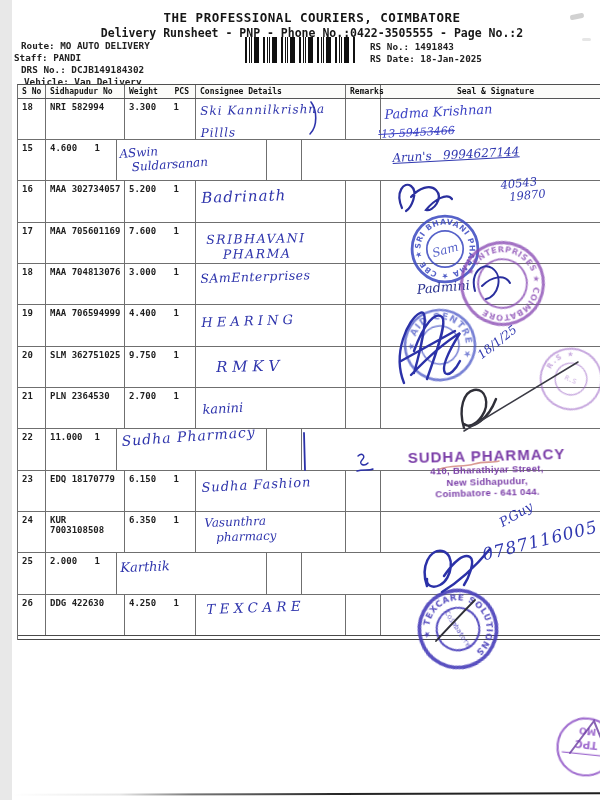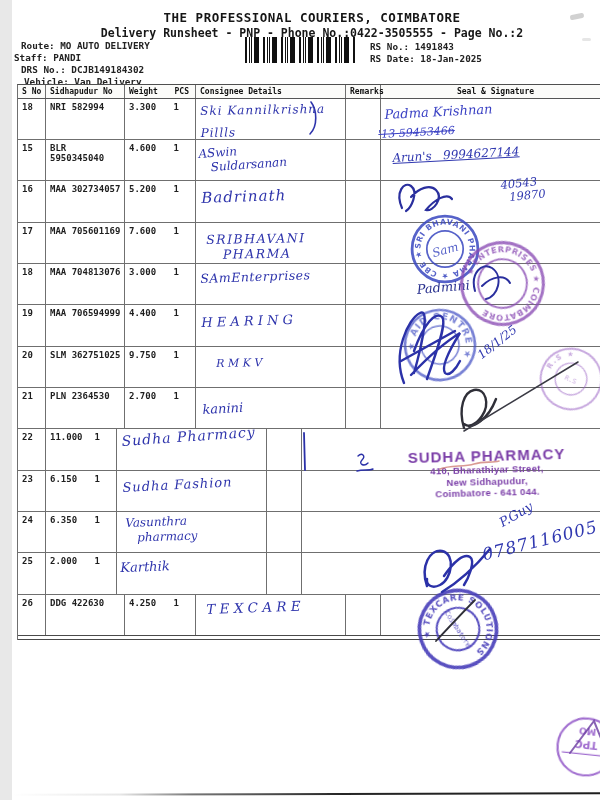--- a/index.html
+++ b/index.html
@@ -87,21 +87,20 @@
         </div>
       <div class="cell c4">
           <div class="hw" style="left:4px;top:2px;font-size:12px;transform:rotate(-1deg);letter-spacing:1px;line-height:1.8;">Ski Kannilkrishna
 Pillls</div>
         </div>
       <div class="cell c5"></div>
       <div class="cell c6"></div>
     </div>
     <div class="trow">
       <div class="cell c1">15</div>
-      <div class="cell c2">BLR 5950345040</div>
       <div class="cell c3">
           <span class="wt">4.600</span>
           <span class="pcs">1</span>
         </div>
       <div class="cell c4">
           <div class="hw" style="left:2px;top:8px;font-size:12px;transform:rotate(-4deg);line-height:1.15;">ASwin
 &nbsp;&nbsp;&nbsp;Suldarsanan</div>
         </div>
       <div class="cell c5"></div>
       <div class="cell c6"></div>
@@ -160,21 +159,21 @@
       <div class="cell c6"></div>
     </div>
     <div class="trow">
       <div class="cell c1">20</div>
       <div class="cell c2">SLM 362751025</div>
       <div class="cell c3">
           <span class="wt">9.750</span>
           <span class="pcs">1</span>
         </div>
       <div class="cell c4">
-          <div class="hw" style="left:20px;top:9px;font-size:11px;transform:rotate(-1deg);">R M K V</div>
+          <div class="hw" style="left:20px;top:9px;font-size:15px;transform:rotate(-1deg);">R M K V</div>
         </div>
       <div class="cell c5"></div>
       <div class="cell c6"></div>
     </div>
     <div class="trow">
       <div class="cell c1">21</div>
       <div class="cell c2">PLN 2364530</div>
       <div class="cell c3">
           <span class="wt">2.700</span>
           <span class="pcs">1</span>
@@ -192,32 +191,34 @@
           <span class="pcs">1</span>
         </div>
       <div class="cell c4">
           <div class="hw" style="left:4px;top:2px;font-size:14px;transform:rotate(-4deg);letter-spacing:1px;">Sudha Pharmacy</div>
         </div>
       <div class="cell c5"></div>
       <div class="cell c6"></div>
     </div>
     <div class="trow">
       <div class="cell c1">23</div>
+      <div class="cell c2">EDQ 18170779</div>
       <div class="cell c3">
           <span class="wt">6.150</span>
           <span class="pcs">1</span>
         </div>
       <div class="cell c4">
           <div class="hw" style="left:5px;top:7px;font-size:13px;transform:rotate(-3deg);letter-spacing:1px;">Sudha Fashion</div>
         </div>
       <div class="cell c5"></div>
       <div class="cell c6"></div>
     </div>
     <div class="trow">
       <div class="cell c1">24</div>
+      <div class="cell c2">KUR 7003108508</div>
       <div class="cell c3">
           <span class="wt">6.350</span>
           <span class="pcs">1</span>
         </div>
       <div class="cell c4">
           <div class="hw" style="left:8px;top:4px;font-size:12px;transform:rotate(-2deg);line-height:1.25;">Vasunthra
 &nbsp;&nbsp;&nbsp;pharmacy</div>
         </div>
       <div class="cell c5"></div>
       <div class="cell c6"></div>

